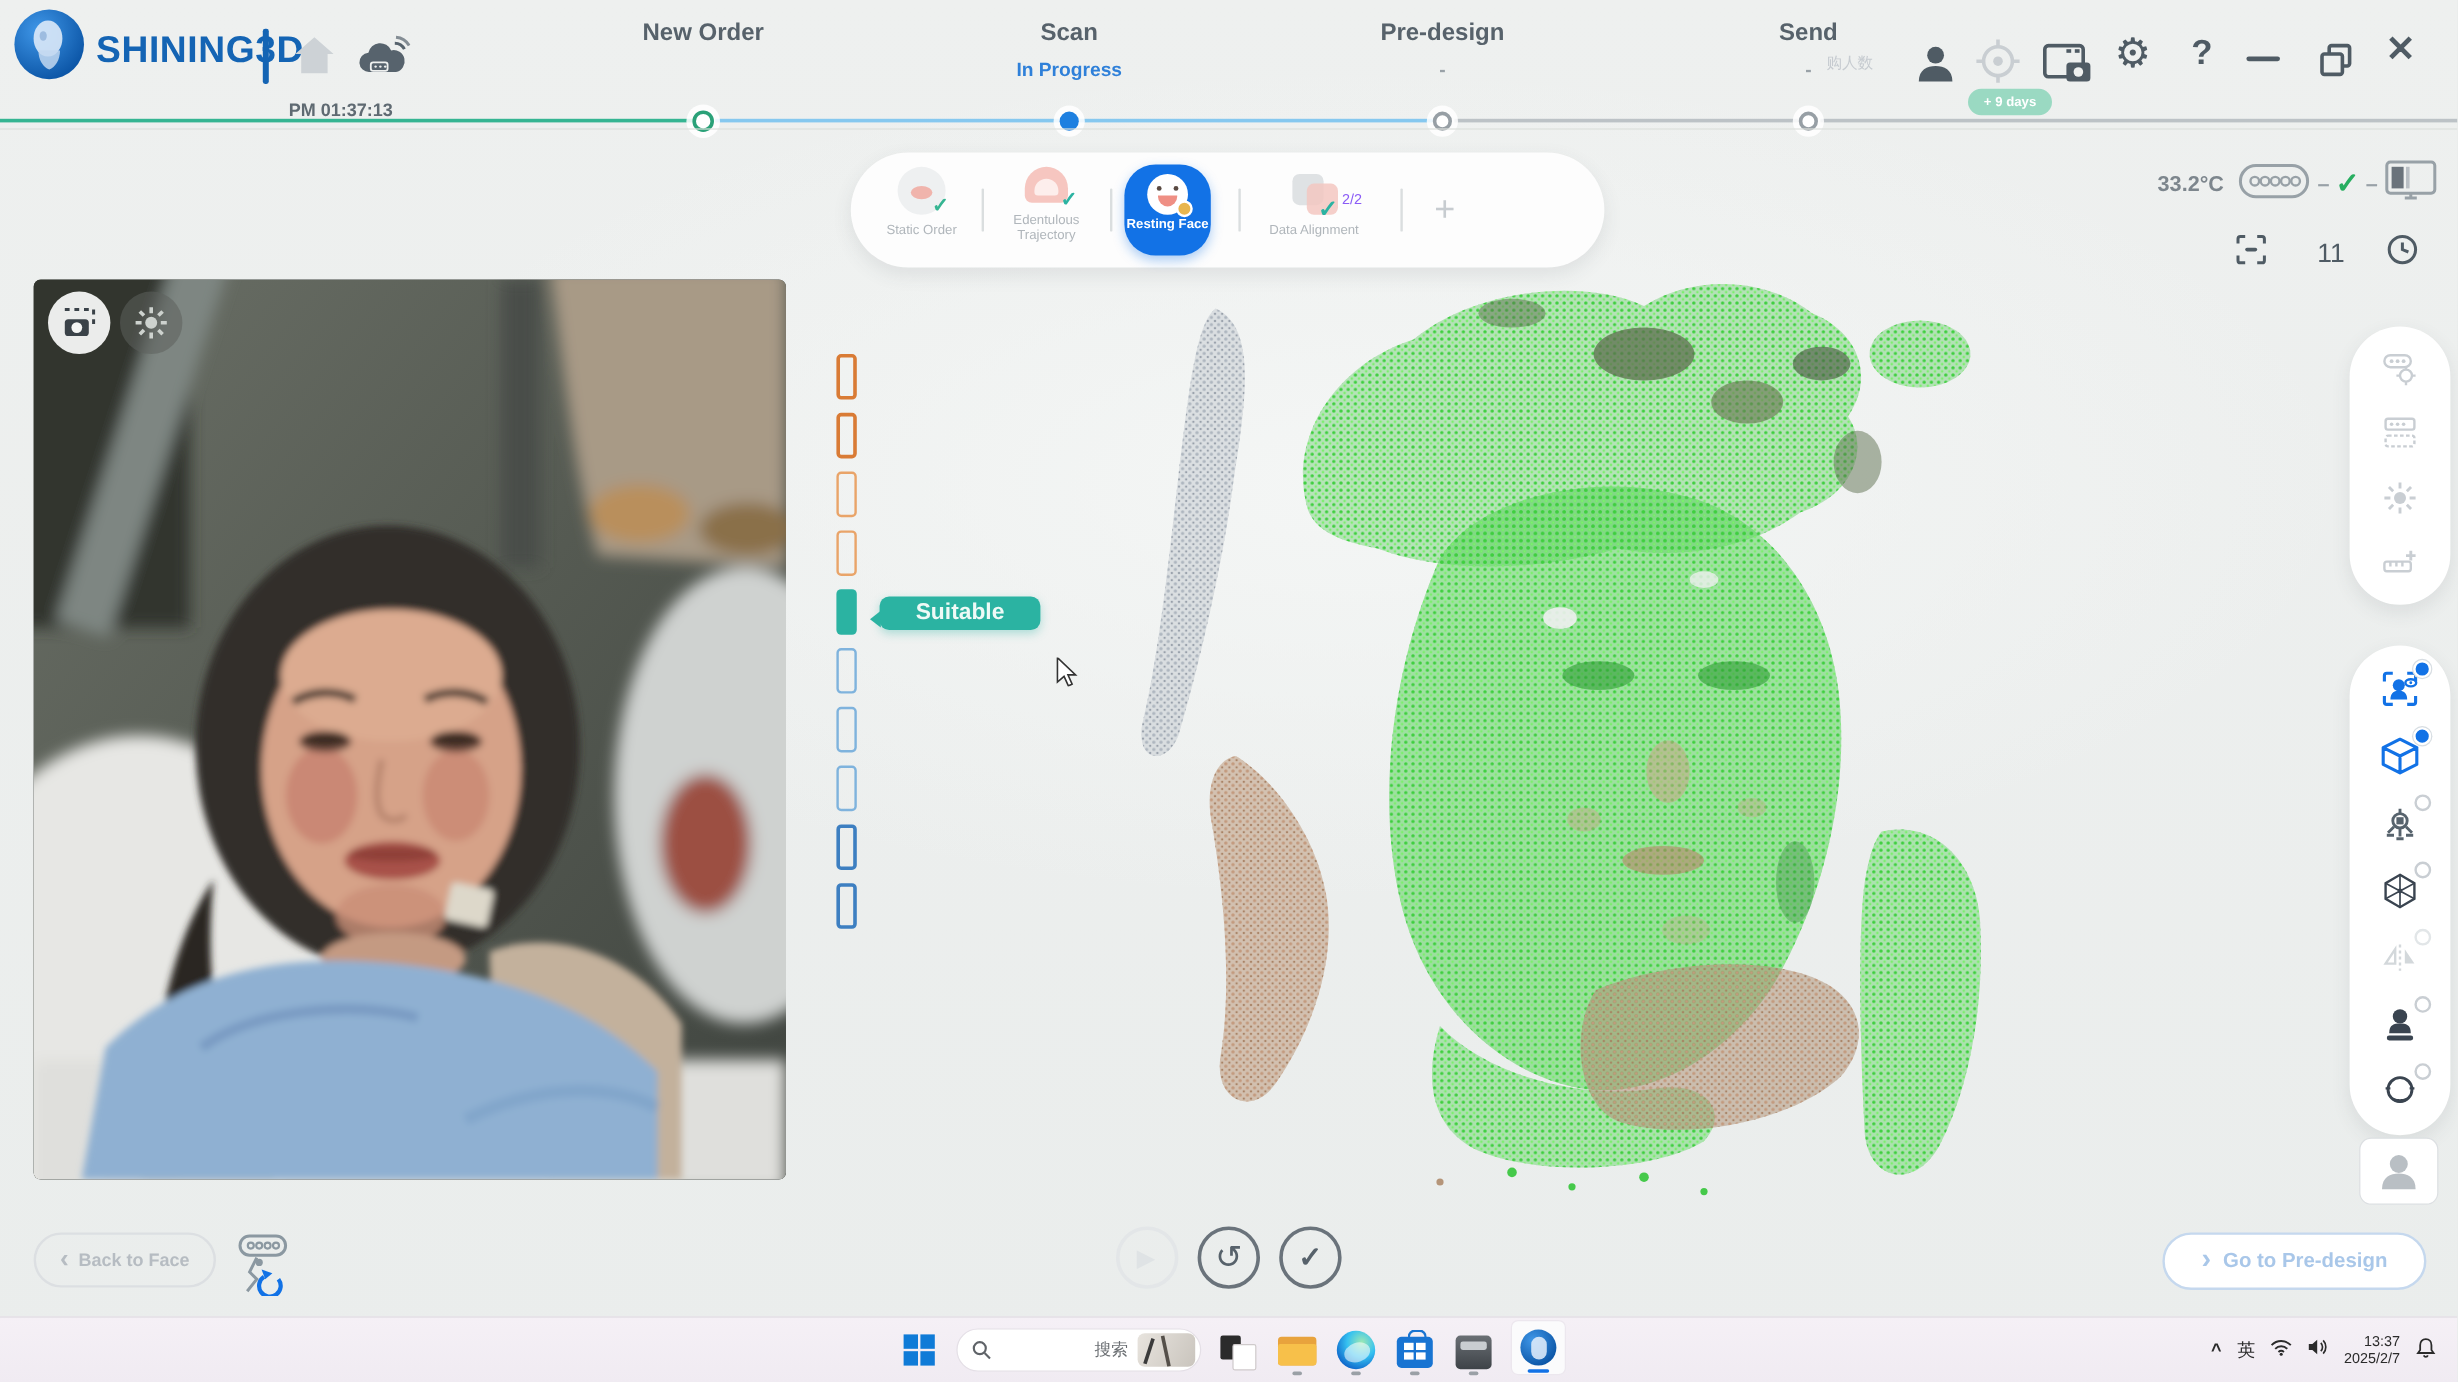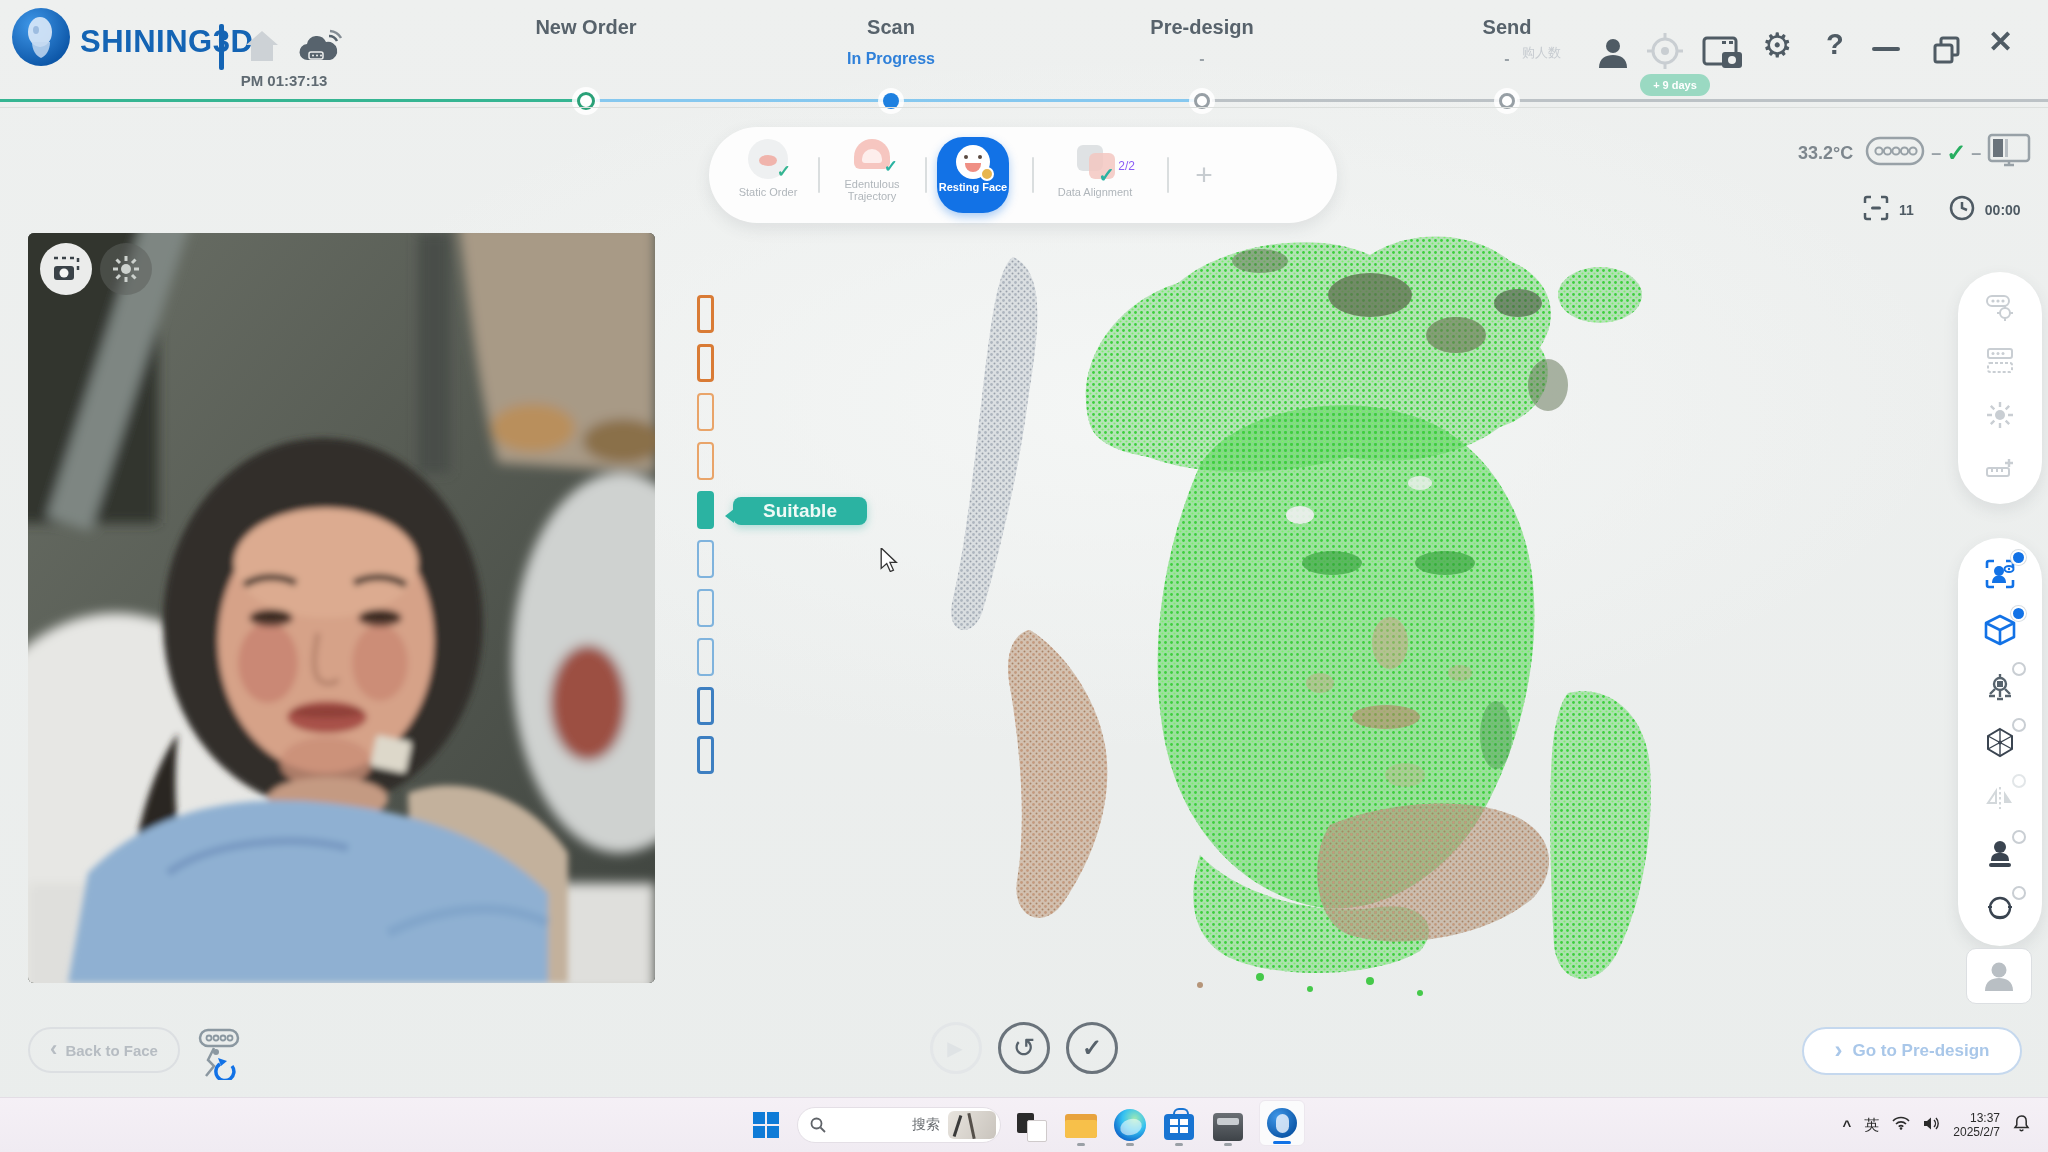--- a/index.html
+++ b/index.html
@@ -6,21 +6,21 @@
   #app{position:relative;width:2048px;height:1152px;background:
     radial-gradient(ellipse 1200px 500px at 55% 35%, #f4f6f5 0%, rgba(244,246,245,0) 70%),
     linear-gradient(#eef0ef,#eaedec);overflow:hidden;}
   
   .logo-circle{position:absolute;left:12px;top:8px;width:58px;height:58px;border-radius:50%;
     background:radial-gradient(circle at 35% 30%, #3f97e8, #0d57a8 75%);}
   .brand{position:absolute;left:80px;top:24px;font-size:31px;font-weight:bold;color:var(--brand-blue,#1464b4);letter-spacing:.5px;}
   .brand-sep{position:absolute;left:219px;top:24px;width:5px;height:46px;background:var(--brand-blue,#1464b4);border-radius:2px;}
   .home-ic{position:absolute;left:243px;top:28px;}
   .cloud-ic{position:absolute;left:296px;top:26px;}
-  .clock-txt{position:absolute;left:224px;top:72px;width:120px;text-align:center;font-size:15px;font-weight:bold;color:#5f6a72;}
+  .clock-txt{position:absolute;left:224px;top:84px;width:120px;text-align:center;font-size:15px;font-weight:bold;color:#5f6a72;}
   .step{position:absolute;top:16px;width:220px;text-align:center;}
   .st1{left:476px}.st2{left:781px}.st3{left:1092px}.st4{left:1397px}
   .step-label{font-size:20px;font-weight:bold;color:#57626b;}
   .step-status{margin-top:11px;font-size:16px;font-weight:bold;color:#99a1a7;min-height:18px;}
   .st2 .step-status{color:#2f80d9;}
   .hr-top{position:absolute;left:0;top:107px;width:100%;height:1px;background:#dcdfdd;}
   .pl{position:absolute;top:99px;height:3px;}
   .plA{left:0;width:578px;background:var(--progress-green,#35b592);}
   .plB{left:596px;width:287px;background:#86c8ef;}
   .plC{left:899px;width:295px;background:#86c8ef;}
@@ -43,21 +43,21 @@
   .i-restore{left:1932px;top:35px;}
   .i-close{left:1988px;top:27px;font-size:30px;font-weight:bold;color:#4f5b64;line-height:1;}
   .cal-badge{position:absolute;left:1640px;top:74px;width:70px;height:22px;border-radius:11px;background:#9ad9c2;
     color:#fff;font-size:11px;font-weight:bold;display:flex;align-items:center;justify-content:center;}
   
   .conn-row{position:absolute;left:1798px;top:132px;display:flex;align-items:center;gap:5px;}
   .temp-txt{font-size:18px;font-weight:bold;color:#7d868d;margin-right:6px;}
   .conn-dash{font-size:18px;font-weight:bold;color:#98a1a7;}
   .conn-check{font-size:24px;font-weight:bold;color:#27ae60;}
   .count-row{position:absolute;left:1862px;top:194px;display:flex;align-items:center;gap:9px;}
-  .count-txt{font-size:14px;font-weight:bold;color:#4f5b64;}
+  .count-txt{font-size:22px;font-weight:normal;color:#4f5b64;margin-left:32px;}
   .count-sp{width:16px;}
   
   .tabs-pill{position:absolute;left:709px;top:127px;width:628px;height:96px;border-radius:48px;background:#fdfdfd;
     box-shadow:0 6px 16px rgba(60,70,80,.10);}
   .tab{position:absolute;top:0;height:96px;text-align:center;}
   .tab-ic{margin:12px auto 3px;width:44px;height:44px;position:relative;}
   .tab-label{font-size:11px;color:#b0b6bb;line-height:12px;}
   .t1{left:4px;width:110px;}
   .t2{left:113px;width:100px;}
   .t4{left:330px;width:112px;}

